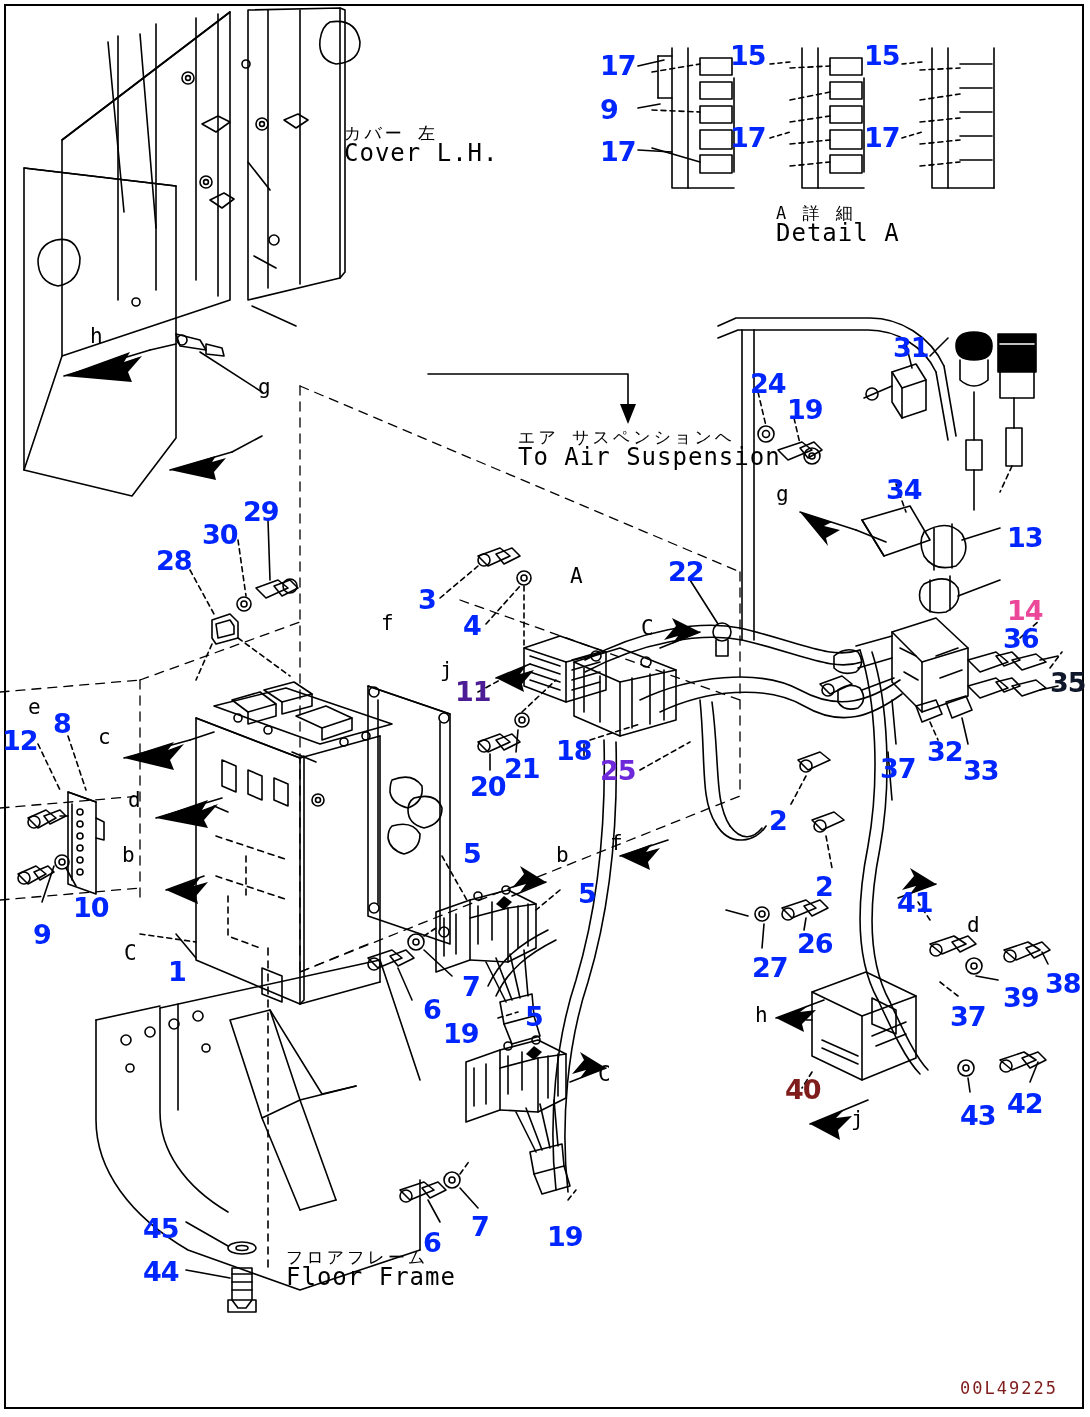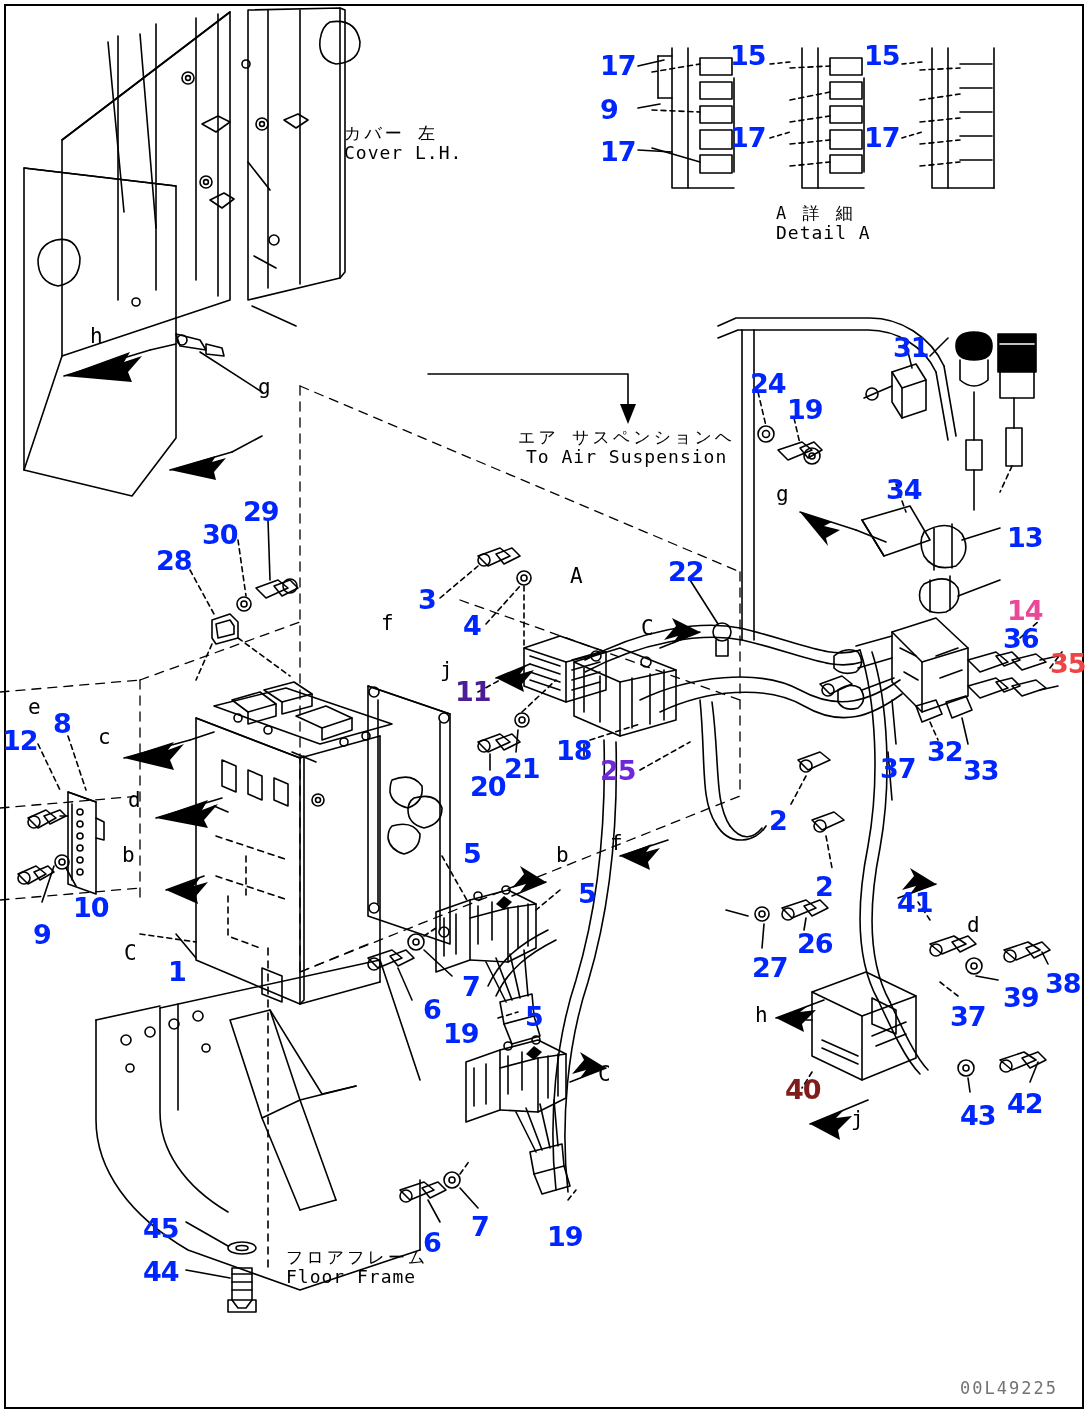--- a/index.html
+++ b/index.html
@@ -7,22 +7,22 @@
   #sheet{position:relative;width:1090px;height:1417px;background:#ffffff;overflow:hidden;}
   #frame{position:absolute;left:4px;top:4px;width:1080px;height:1405px;border:2px solid #000;box-sizing:border-box;}
   svg#art{position:absolute;left:0;top:0;width:1090px;height:1417px;}
   .cal{position:absolute;color:#0026ff;font-weight:bold;font-family:"DejaVu Sans","Liberation Sans",sans-serif;
        font-size:27px;line-height:27px;letter-spacing:-1px;white-space:nowrap;}
   .ref{position:absolute;color:#000;font-family:"DejaVu Sans Mono","Liberation Mono",monospace;
        font-size:21px;line-height:21px;white-space:nowrap;}
   .jp{position:absolute;color:#000;white-space:nowrap;text-align:left;
       font-family:"DejaVu Sans Mono","Liberation Mono",monospace;}
   .jp .l1{font-size:17px;line-height:19px;letter-spacing:3px;}
-  .jp .l2{font-size:18px;line-height:20px;letter-spacing:1px;}
-  .dwg{position:absolute;color:#737373;font-size:17px;letter-spacing:2px;
+  .jp .l2{font-size:24px;line-height:20px;letter-spacing:1px;}
+  .dwg{position:absolute;color:#7f1d1d;font-size:17px;letter-spacing:2px;
        font-family:"DejaVu Sans Mono","Liberation Mono",monospace;}
 </style>
 </head>
 <body>
 
 <div id="sheet">
   <div id="frame"></div>
 
   <svg id="art" viewBox="0 0 1090 1417">
     <g fill="none" stroke="#000" stroke-width="1.6" stroke-linecap="round" stroke-linejoin="round">
@@ -629,21 +629,21 @@
   <div class="jp" style="left:344px;top:124px;">
     <div class="l1">カバー  左</div>
     <div class="l2">Cover L.H.</div>
   </div>
 
   <div class="jp" style="left:776px;top:204px;">
     <div class="l1">A  詳  細</div>
     <div class="l2">Detail A</div>
   </div>
 
-  <div class="jp" style="left:518px;top:428px;text-align:center;">
+  <div class="jp" style="left:518px;top:428px;">
     <div class="l1">エア サスペンションヘ</div>
     <div class="l2">To Air Suspension</div>
   </div>
 
   <div class="jp" style="left:286px;top:1248px;">
     <div class="l1">フロアフレーム</div>
     <div class="l2">Floor Frame</div>
   </div>
 
   <div class="dwg" style="left:960px;top:1378px;">00L49225</div>
@@ -656,21 +656,21 @@
       <div class="cal" style="left: 600px; top: 138px; color: rgb(0, 38, 255);">17</div>
       <div class="cal" style="left: 730px; top: 124px; color: rgb(0, 38, 255);">17</div>
       <div class="cal" style="left: 864px; top: 124px; color: rgb(0, 38, 255);">17</div>
       <div class="cal" style="left: 893px; top: 334px; color: rgb(0, 38, 255);">31</div>
       <div class="cal" style="left: 750px; top: 370px; color: rgb(0, 38, 255);">24</div>
       <div class="cal" style="left: 787px; top: 396px; color: rgb(0, 38, 255);">19</div>
       <div class="cal" style="left: 886px; top: 476px; color: rgb(0, 38, 255);">34</div>
       <div class="cal" style="left: 1007px; top: 524px; color: rgb(0, 38, 255);">13</div>
       <div class="cal" style="left: 1007px; top: 584px; color: #ec4899; margin-top: 13px;">14</div>
       <div class="cal" style="left: 1003px; top: 625px; color: rgb(0, 38, 255);">36</div>
-      <div class="cal" style="left: 1050px; top: 650px; color: #ef4444;">35</div>
+      <div class="cal" style="left: 1050px; top: 669px; color: #0f172a;">35</div>
       <div class="cal" style="left: 243px; top: 498px; color: rgb(0, 38, 255);">29</div>
       <div class="cal" style="left: 202px; top: 521px; color: rgb(0, 38, 255);">30</div>
       <div class="cal" style="left: 156px; top: 547px; color: rgb(0, 38, 255);">28</div>
       <div class="cal" style="left: 418px; top: 586px; color: rgb(0, 38, 255);">3</div>
       <div class="cal" style="left: 463px; top: 612px; color: rgb(0, 38, 255);">4</div>
       <div class="cal" style="left: 668px; top: 558px; color: rgb(0, 38, 255);">22</div>
       <div class="cal" style="left: 2px; top: 727px; color: rgb(0, 38, 255);">12</div>
       <div class="cal" style="left: 53px; top: 710px; color: rgb(0, 38, 255);">8</div>
       <div class="cal" style="left: 455px; top: 678px; color: #4c1d95;">11</div>
       <div class="cal" style="left: 470px; top: 773px; color: rgb(0, 38, 255);">20</div>

